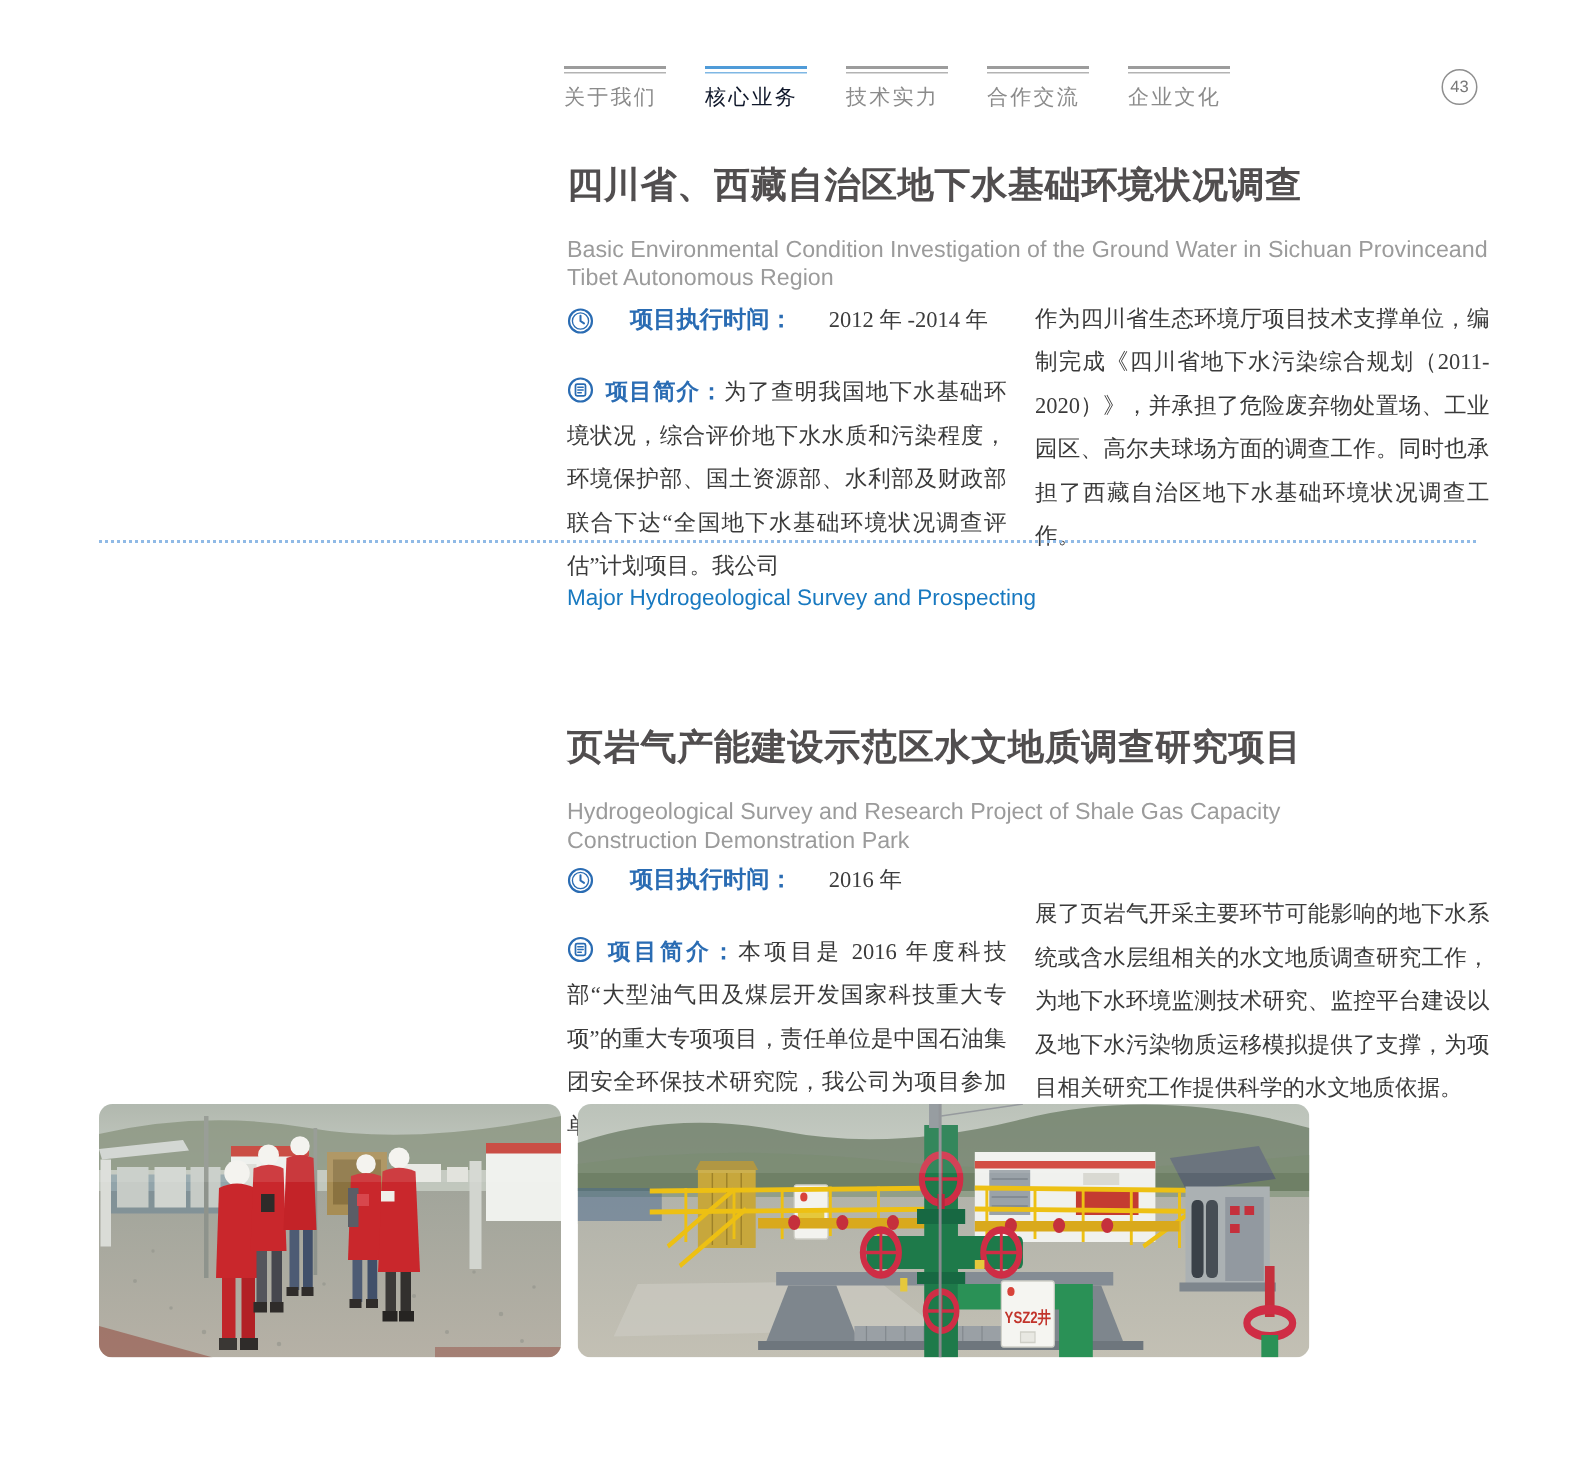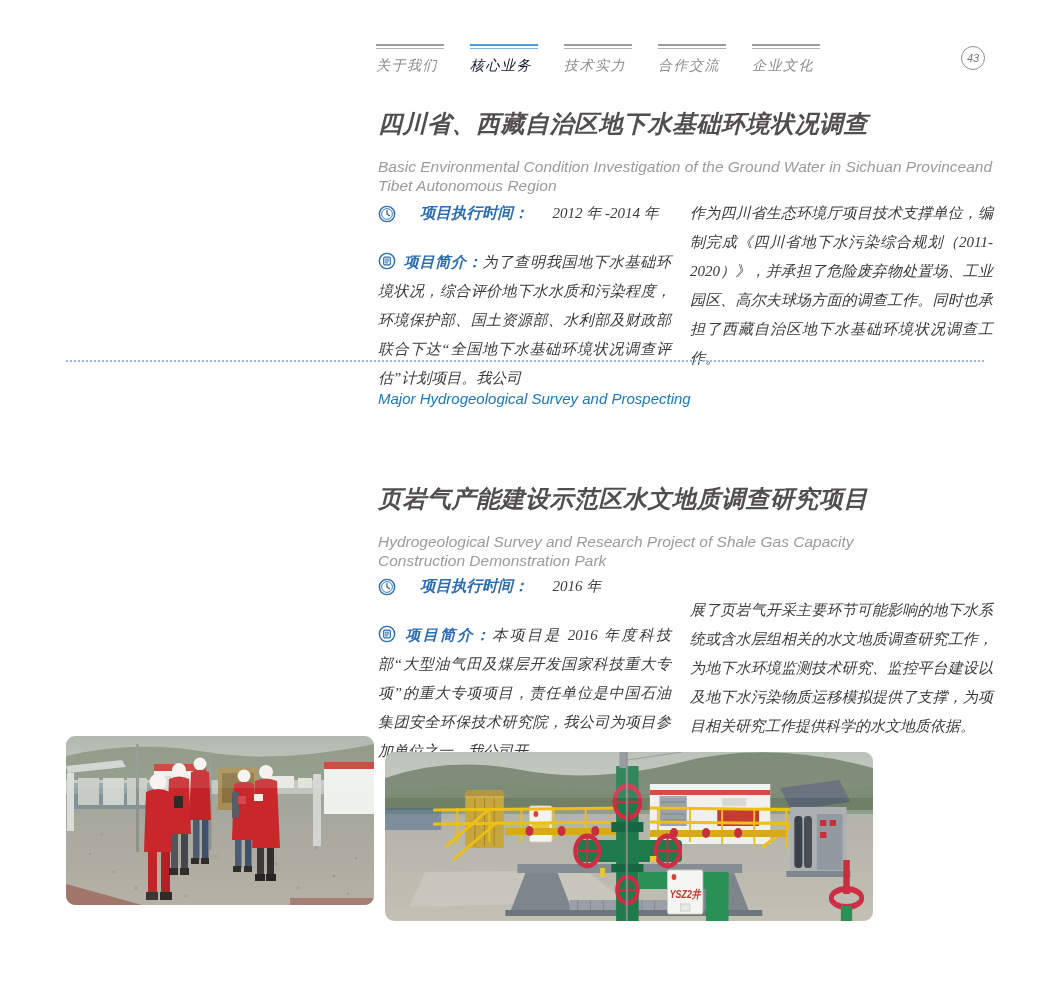--- a/index.html
+++ b/index.html
@@ -1,19 +1,19 @@
 <!DOCTYPE html>
 <html><head>
 <meta charset="utf-8">
 <style>
   * { margin:0; padding:0; box-sizing:border-box; }
   html,body { background:#ffffff; }
   .page {
     position:relative; width:1058px; height:982px; background:#ffffff;
-    font-family:"Liberation Serif","DejaVu Serif",serif; overflow:hidden;font-style:italic;
+    font-family:"Liberation Serif","DejaVu Serif",serif; overflow:hidden;
   }
   
   .tab { position:absolute; top:44px; width:68px; cursor:pointer; }
   .tab .lines { display:block; height:5px; border-top:2px solid #9c9c9c; border-bottom:1px solid #b3b3b3; margin-bottom:7px; }
   .tab .label { font-family:"Liberation Sans","DejaVu Sans",sans-serif; font-size:14px; color:#8b8b8b; letter-spacing:1.5px; white-space:nowrap; }
   .tab.active .lines { border-top-color:#4f9bd8; border-bottom-color:#7fb7e4; }
   .tab.active .label { color:#0f172a; }
   .page-badge {
     position:absolute; left:961px; top:46px; width:24px; height:24px;
     border:1.4px solid #8f8f8f; border-radius:50%;
@@ -36,21 +36,21 @@
   .body-text { font-size:15px; color:#3a3a3a; line-height:29px; text-align:justify; }
   .body-text .icon-circ { margin-right:7px; }
   .body-text .blue-label { font-weight:700; color:#2a6cb3; }
   .col-left  { position:absolute; left:378px; width:293px; }
   .col-right { position:absolute; left:690px; width:303px; }
   
   .dotted-divider { position:absolute; left:66px; top:360px; width:918px; border-top:2px dotted #90bae6; }
   
   .photo { position:absolute; top:736px; height:169px; border-radius:9px; overflow:hidden; }
   .photo-left  { left:66px;  width:308px; }
-  .photo-right { left:385px; width:488px;margin-top:16px; }
+  .photo-right { left:385px; width:488px; }
   .photo svg { display:block; width:100%; height:100%; }
 </style>
 </head>
 <body>
 
 <div class="page">
 
   <div class="tab" style="left:376px;">
     <span class="lines"></span>
     <span class="label">关于我们</span>

